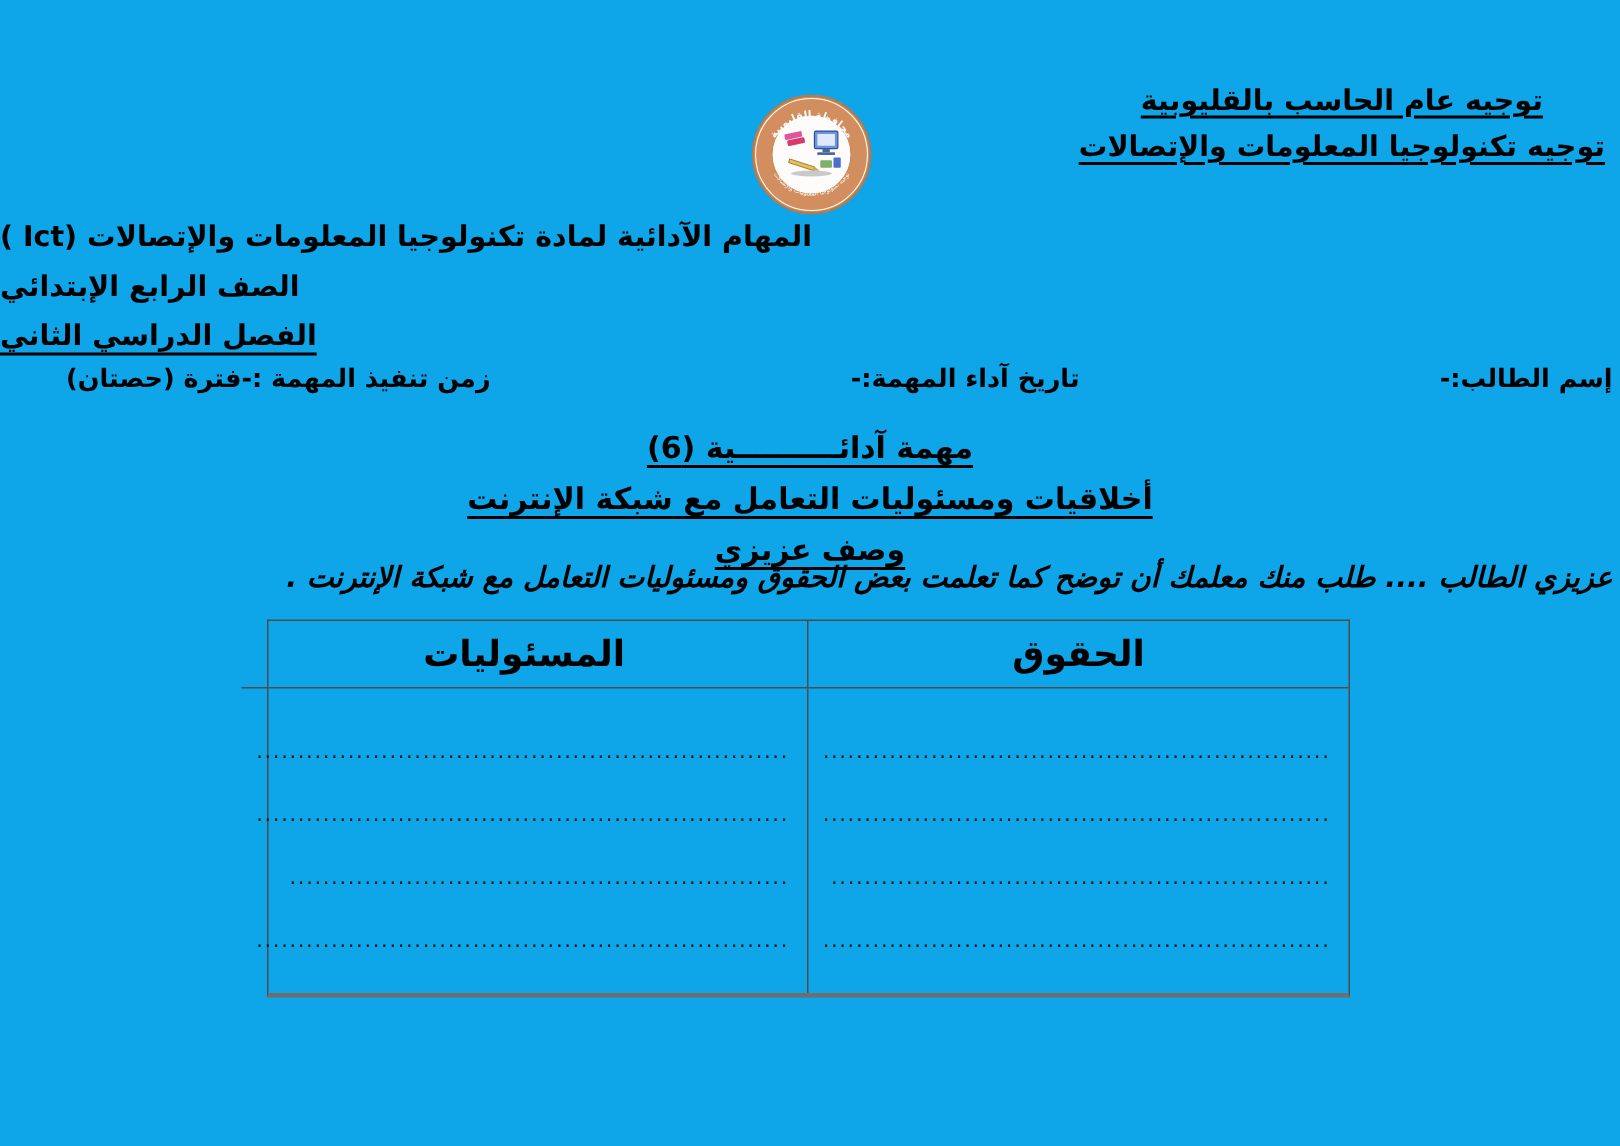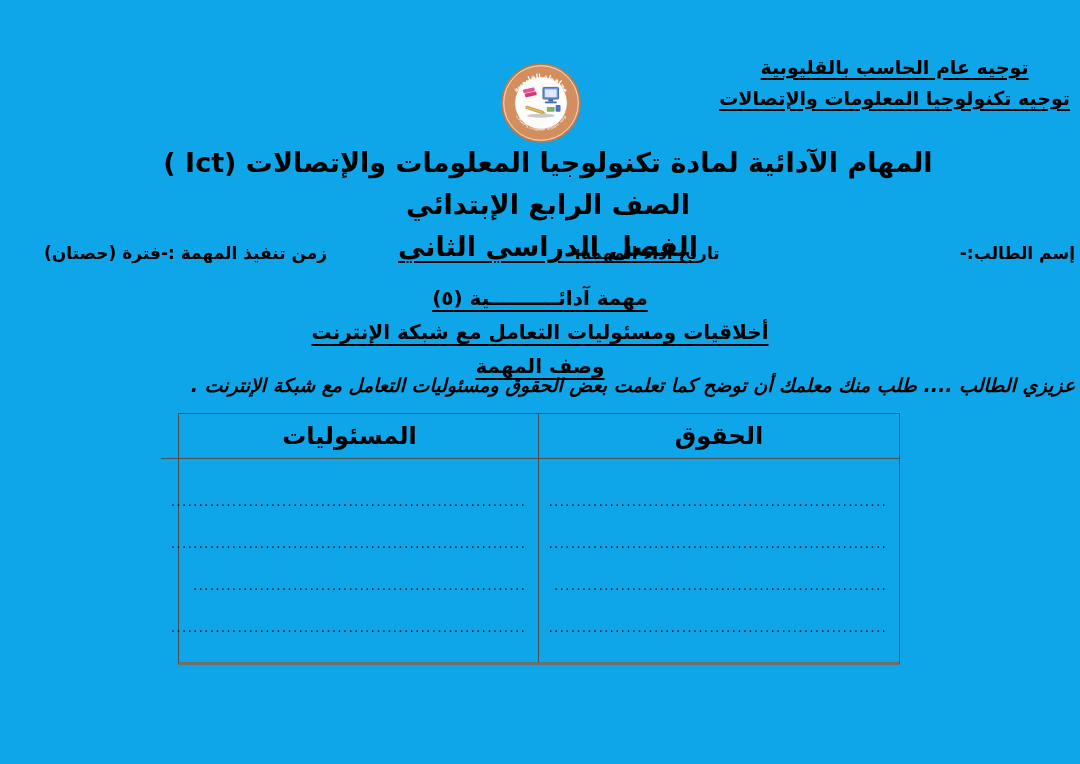--- a/index.html
+++ b/index.html
@@ -39,24 +39,23 @@
     top: 62px;
     width: 82px;
     height: 82px;
   }
 
   
   .title-block {
     position: absolute;
     top: 147px;
     left: 0; right: 0;
-    text-align: center;
-    font-weight: bold;
-    font-size: 27px;
-    margin-left: 16px;
+    text-align: left;
+    font-weight: bold;
+    font-size: 19px;
   }
   .title-block div { margin-bottom: 11px; }
   .underline {
     text-decoration: underline;
     text-underline-offset: 5px;
     text-decoration-thickness: 1.5px;
   }
 
   
   .info-row {
@@ -180,23 +179,23 @@
     <div class="underline">الفصل الدراسي الثاني</div>
   </div>
 
   <div class="info-row">
     <span>إسم الطالب:-</span>
     <span>تاريخ آداء المهمة:-</span>
     <span>زمن تنفيذ المهمة :-فترة (حصتان)</span>
   </div>
 
   <div class="task-block">
-    <div class="underline">مهمة آدائــــــــــية (٥)</div>
+    <div class="underline">مهمة آدائــــــــــية (6)</div>
     <div class="underline">أخلاقيات ومسئوليات التعامل مع شبكة الإنترنت</div>
-    <div class="underline">وصف المهمة</div>
+    <div class="underline">وصف عزيزي</div>
   </div>
 
   <div class="description">عزيزي الطالب .... طلب منك معلمك أن توضح كما تعلمت بعض الحقوق ومسئوليات التعامل مع شبكة الإنترنت .</div>
 
   <div class="task-table">
     <div class="cell head-cell">الحقوق</div>
     <div class="cell head-cell">المسئوليات</div>
 
     <div class="cell answers">
       <div class="dot-line">................................................................</div>

